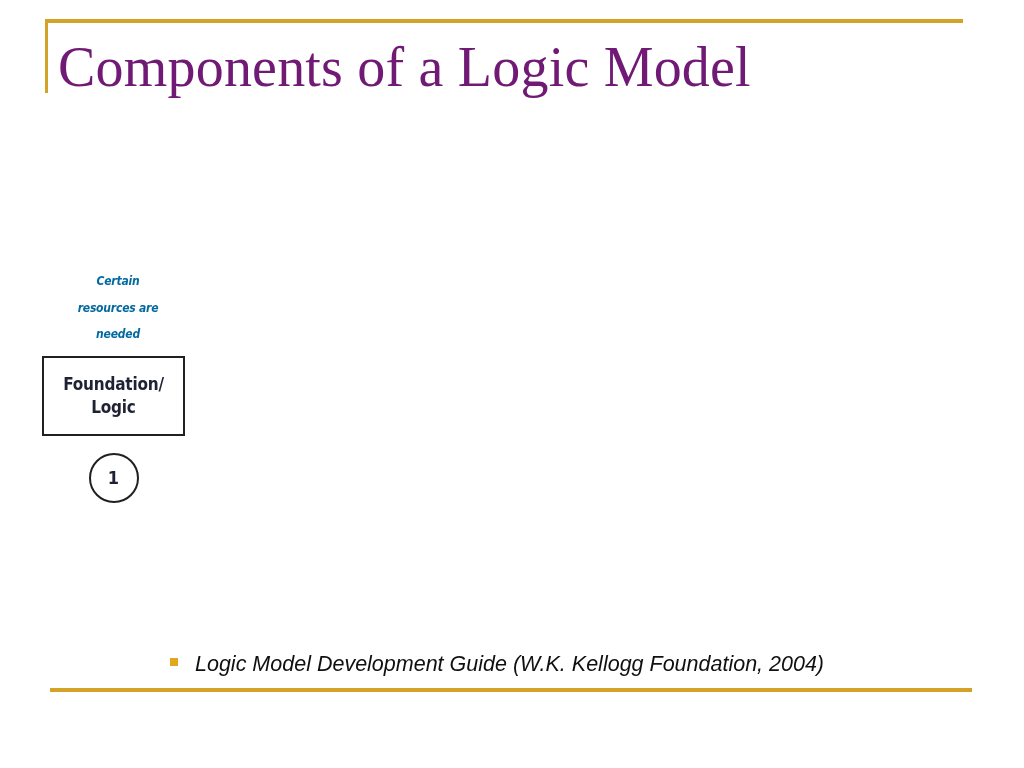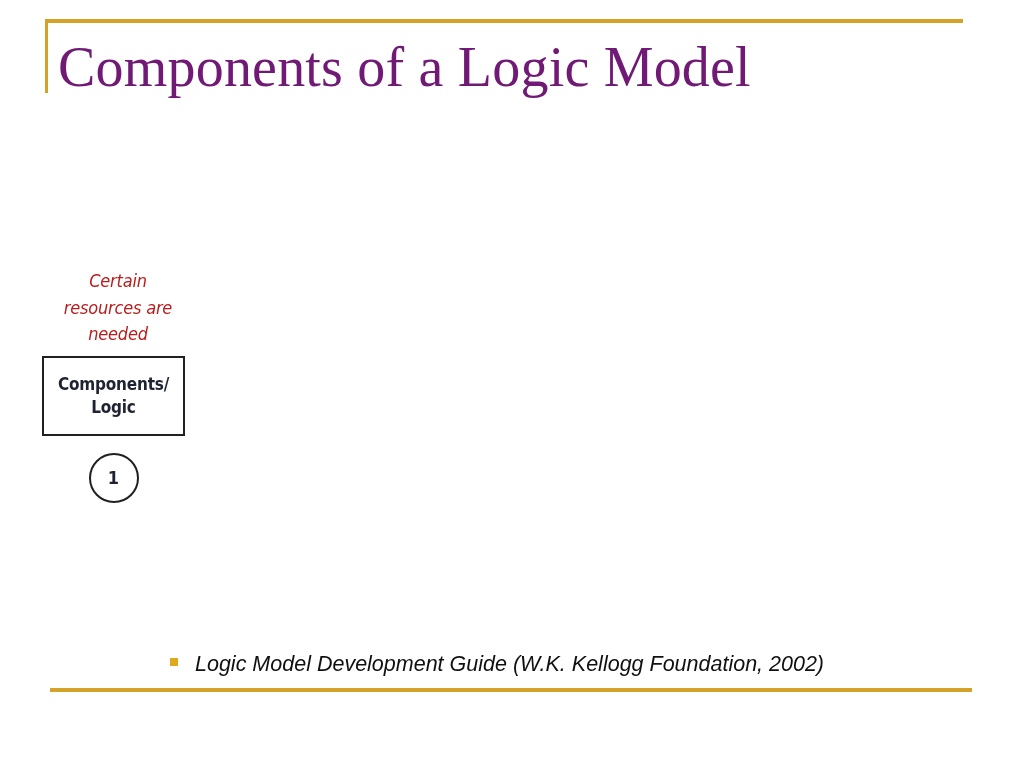--- a/index.html
+++ b/index.html
@@ -62,24 +62,24 @@
     position: absolute;
     left: 42px;
     top: 268px;
     width: 152px;
   }
   .figure-caption {
     width: 152px;
     text-align: center;
     font-family: "DejaVu Sans Condensed", "Liberation Sans Narrow", "Liberation Sans", sans-serif;
     font-style: italic;
-    font-weight: normal;
-    font-size: 18px;
+    font-weight: bold;
+    font-size: 12px;
     line-height: 26.5px;
-    color: #b91c1c;
+    color: #0369a1;
     letter-spacing: -0.2px;
   }
   .figure-caption span { display: block; }
 
   .node-box {
     margin-top: 8px;
     width: 143px;
     height: 80px;
     box-sizing: border-box;
     border: 2.5px solid #231F20;
@@ -160,29 +160,29 @@
   <div class="figure">
 
     <div class="figure-caption">
       <span>Certain</span>
       <span>resources are</span>
       <span>needed</span>
     </div>
 
     <div class="node-box">
       <div class="node-box-label">
-        <span>Components/</span>
+        <span>Foundation/</span>
         <span>Logic</span>
       </div>
     </div>
 
     <div class="step-badge-wrap">
       <div class="step-badge">1</div>
     </div>
 
   </div>
 
   <div class="citation-row">
     <div class="citation-bullet"></div>
-    <div class="citation-text">Logic Model Development Guide (W.K. Kellogg Foundation, 2002)</div>
+    <div class="citation-text">Logic Model Development Guide (W.K. Kellogg Foundation, 2004)</div>
   </div>
 
 </div>
 
 </body></html>

